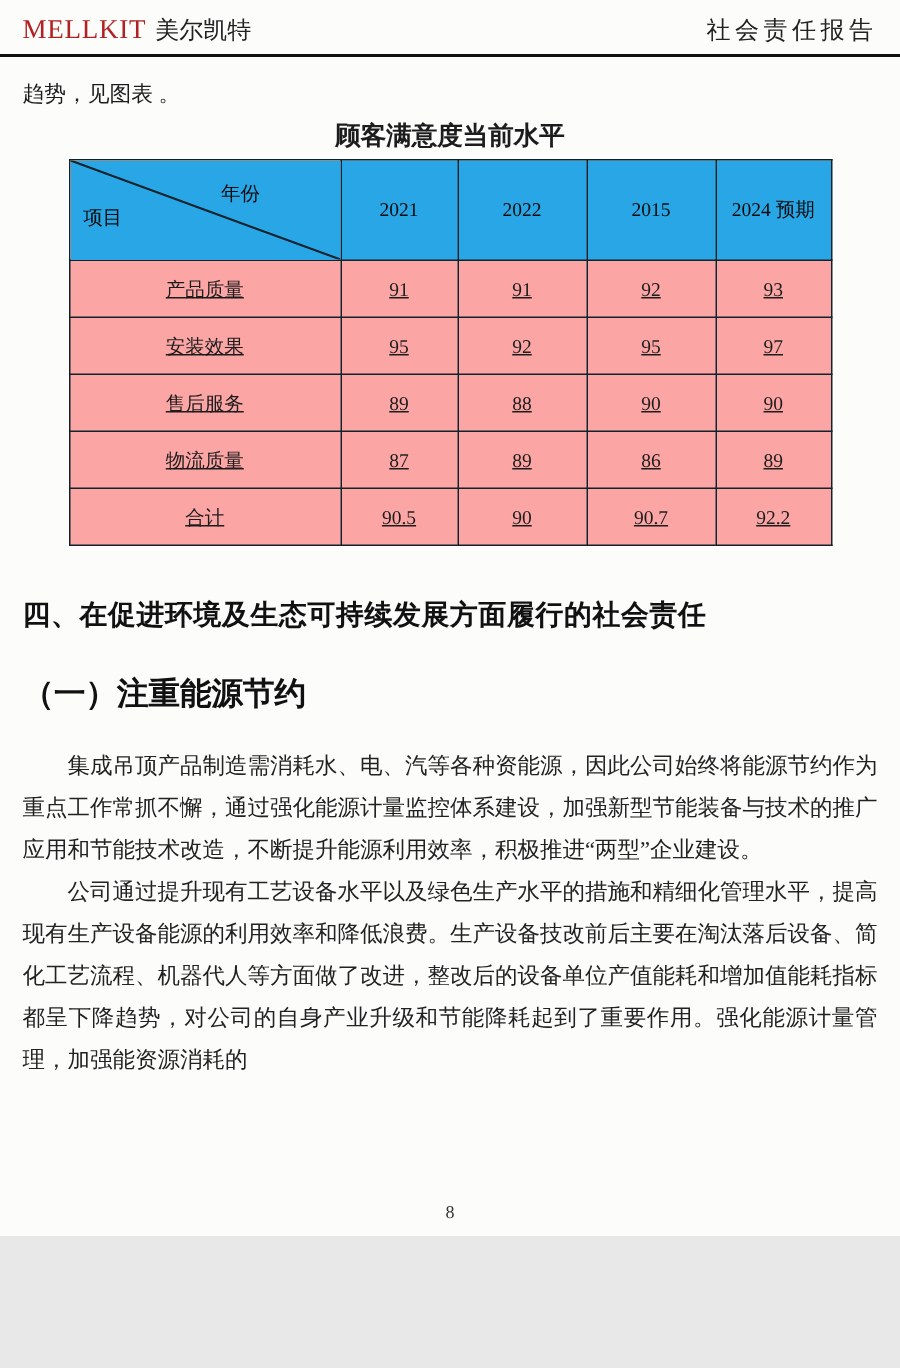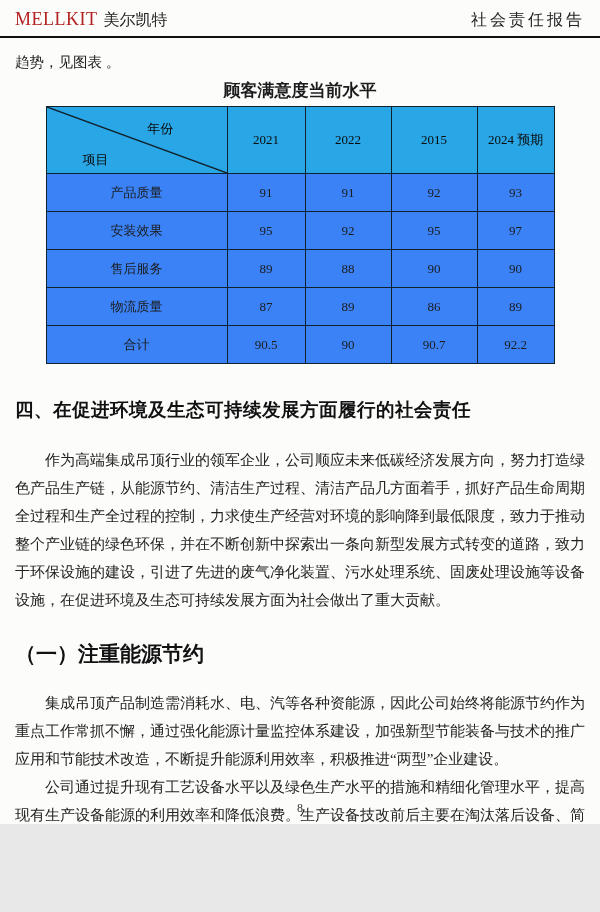--- a/index.html
+++ b/index.html
@@ -39,25 +39,25 @@
     font-size: 13px;
     table-layout: fixed;
   }
   table.sat td, table.sat th {
     border: 1.6px solid #10222b;
     text-align: center; vertical-align: middle;
     font-weight: normal;
     padding: 0;
   }
   table.sat thead th { background: #29a6e6; height: 67px; color: #0b0b0b; }
-  table.sat tbody td { height: 38px; background: #3b82f6; }
+  table.sat tbody td { height: 38px; background: #fca5a5; text-decoration: underline; }
   .corner { position: relative; }
   .corner svg { position: absolute; left: 0; top: 0; width: 100%; height: 100%; }
   .corner .lbl-top { position: absolute; top: 13px; left: 56%; font-size: 13px; }
-  .corner .lbl-bottom { position: absolute; bottom: 4px; left: 9px; font-size: 13px; margin-left: 27px; }
+  .corner .lbl-bottom { position: absolute; bottom: 19px; left: 9px; font-size: 13px; }
   
   .sec-hd {
     margin: 33px 15px 0 15px;
     font-family: Liberation Mono, monospace;
     font-weight: bold; font-size: 18.5px; color: #111;
     letter-spacing: 0.5px;
   }
   .para {
     margin: 0 15px; font-size: 15px; line-height: 28px;
     text-align: justify; text-indent: 2em; color: #222;
@@ -148,21 +148,20 @@
         <td>90.5</td>
         <td>90</td>
         <td>90.7</td>
         <td>92.2</td>
       </tr>
     </tbody>
   </table>
 
   <div class="sec-hd">四、在促进环境及生态可持续发展方面履行的社会责任</div>
 
-  <p class="para first">作为高端集成吊顶行业的领军企业，公司顺应未来低碳经济发展方向，努力打造绿色产品生产链，从能源节约、清洁生产过程、清洁产品几方面着手，抓好产品生命周期全过程和生产全过程的控制，力求使生产经营对环境的影响降到最低限度，致力于推动整个产业链的绿色环保，并在不断创新中探索出一条向新型发展方式转变的道路，致力于环保设施的建设，引进了先进的废气净化装置、污水处理系统、固废处理设施等设备设施，在促进环境及生态可持续发展方面为社会做出了重大贡献。</p>
 
   <div class="sub-hd">（一）注重能源节约</div>
 
   <p class="para">集成吊顶产品制造需消耗水、电、汽等各种资能源，因此公司始终将能源节约作为重点工作常抓不懈，通过强化能源计量监控体系建设，加强新型节能装备与技术的推广应用和节能技术改造，不断提升能源利用效率，积极推进“两型”企业建设。</p>
   <p class="para">公司通过提升现有工艺设备水平以及绿色生产水平的措施和精细化管理水平，提高现有生产设备能源的利用效率和降低浪费。生产设备技改前后主要在淘汰落后设备、简化工艺流程、机器代人等方面做了改进，整改后的设备单位产值能耗和增加值能耗指标都呈下降趋势，对公司的自身产业升级和节能降耗起到了重要作用。强化能源计量管理，加强能资源消耗的</p>
 
   <div class="pageno">8</div>
 
 </div>
 

